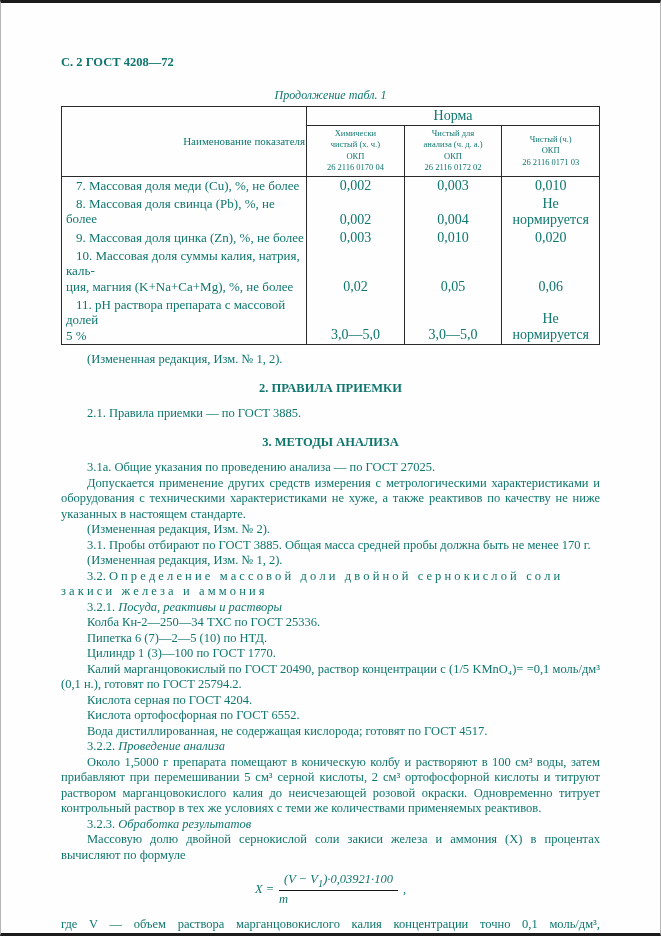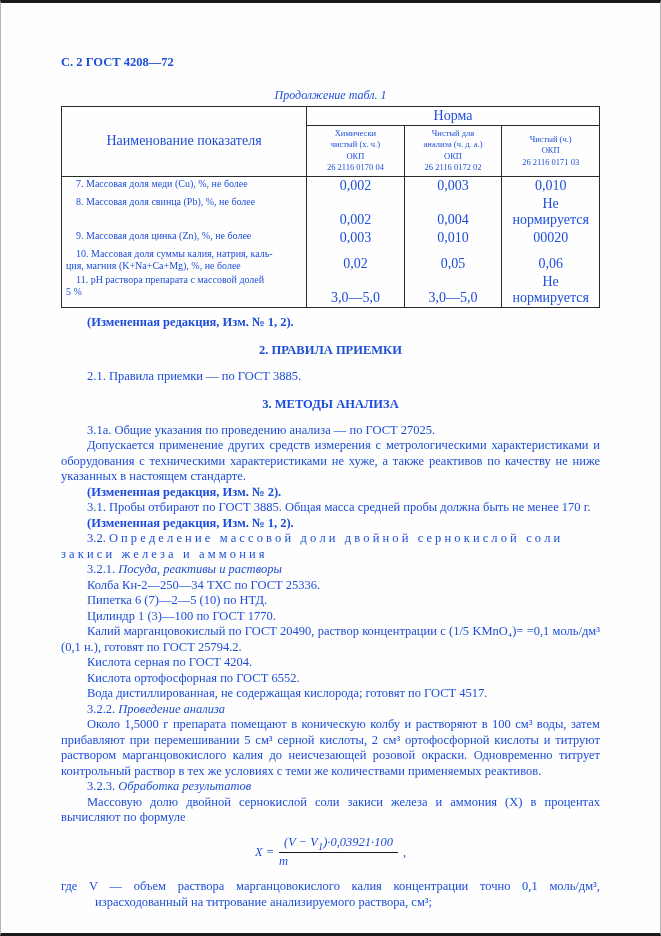--- a/index.html
+++ b/index.html
@@ -9,40 +9,40 @@
     margin:0 auto;
     box-sizing:border-box;
     background:#fefefe;
     border-left:1px solid #b5b5b5;
     border-right:1px solid #b5b5b5;
     border-top:3px solid #1c1c1c;
     border-bottom:3px solid #1c1c1c;
     padding:52px 60px 12px 60px;
     font-family:"Liberation Serif","DejaVu Serif",serif;
     font-size:12.5px;
-    color:#1d4ed8;
+    color:#0f766e;
     overflow:hidden;
   }
   .doc-header{font-weight:bold;margin-bottom:18px;}
   .table-caption{font-style:italic;text-align:center;margin-bottom:3px;font-size:12px;}
   table.spec{width:100%;border-collapse:collapse;table-layout:fixed;}
   table.spec th,table.spec td{font-weight:normal;}
   table.spec th{border:1px solid #2a2a2a;}
   table.spec td{border-left:1px solid #2a2a2a;border-right:1px solid #2a2a2a;}
   table.spec tbody tr:last-child td{border-bottom:1px solid #2a2a2a;}
-  .name-h{width:45%;font-size:14px;text-align:center;vertical-align:middle;}
+  .name-h{width:45%;font-size:11px;text-align:right;vertical-align:middle;}
   .norma-h{font-size:14px;text-align:center;padding:1px 0;}
   .grade-h{font-size:8.5px;line-height:1.35;text-align:center;vertical-align:middle;white-space:pre-line;padding:2px 1px;}
   .col-g1,.col-g2{width:17.5%;}
   .col-g3{width:20%;}
-  td.name-c{font-size:10px;line-height:1.2;white-space:pre-line;text-indent:10px;padding:1px 2px 1px 4px;vertical-align:top;}
+  td.name-c{font-size:13px;line-height:1.2;white-space:pre-line;text-indent:10px;padding:1px 2px 1px 4px;vertical-align:top;}
   td.val-c{font-size:14px;text-align:center;vertical-align:bottom;padding:1px 2px;}
   p{margin:0;line-height:1.24;text-align:justify;}
   .ind{text-indent:26px;}
-  .bold{font-weight:bold;}
+  .bold{font-weight:normal;}
   .it{font-style:italic;}
   .amend{margin-top:7px;}
   .sec-title{text-align:center;font-weight:bold;margin:13px 0 10px 0;}
   .spaced{white-space:pre-wrap;text-align:left;}
   .formula-row{display:flex;justify-content:center;align-items:center;margin:9px 0 10px 0;font-style:italic;font-size:12.5px;}
   .frac{display:inline-block;margin:0 5px;vertical-align:middle;}
   .frac .num{display:block;border-bottom:1px solid #141414;padding:0 5px 1px 5px;}
   .frac .den{display:block;padding-top:1px;}
   .where{padding-left:34px;text-indent:-34px;}
 </style>
@@ -85,21 +85,21 @@
       <tr>
         <td class="name-c">8. Массовая доля свинца (Pb), %, не более</td>
         <td class="val-c">0,002</td>
         <td class="val-c">0,004</td>
         <td class="val-c">Не нормируется</td>
       </tr>
       <tr>
         <td class="name-c">9. Массовая доля цинка (Zn), %, не более</td>
         <td class="val-c">0,003</td>
         <td class="val-c">0,010</td>
-        <td class="val-c">00020</td>
+        <td class="val-c">0,020</td>
       </tr>
       <tr>
         <td class="name-c">10. Массовая доля суммы калия, натрия, каль-
 ция, магния (K+Na+Ca+Mg), %, не более</td>
         <td class="val-c">0,02</td>
         <td class="val-c">0,05</td>
         <td class="val-c">0,06</td>
       </tr>
       <tr>
         <td class="name-c">11. рН раствора препарата с  массовой долей

